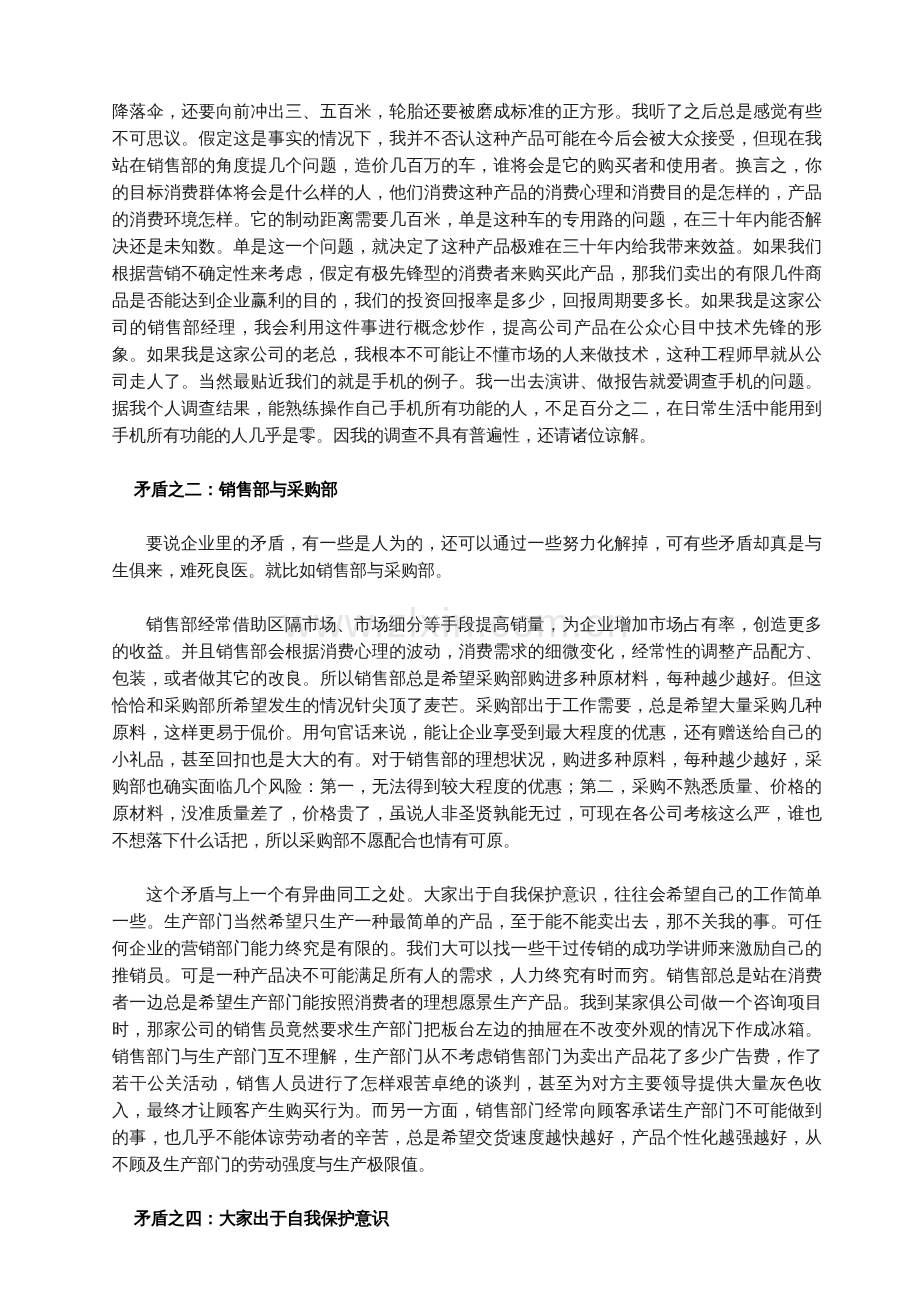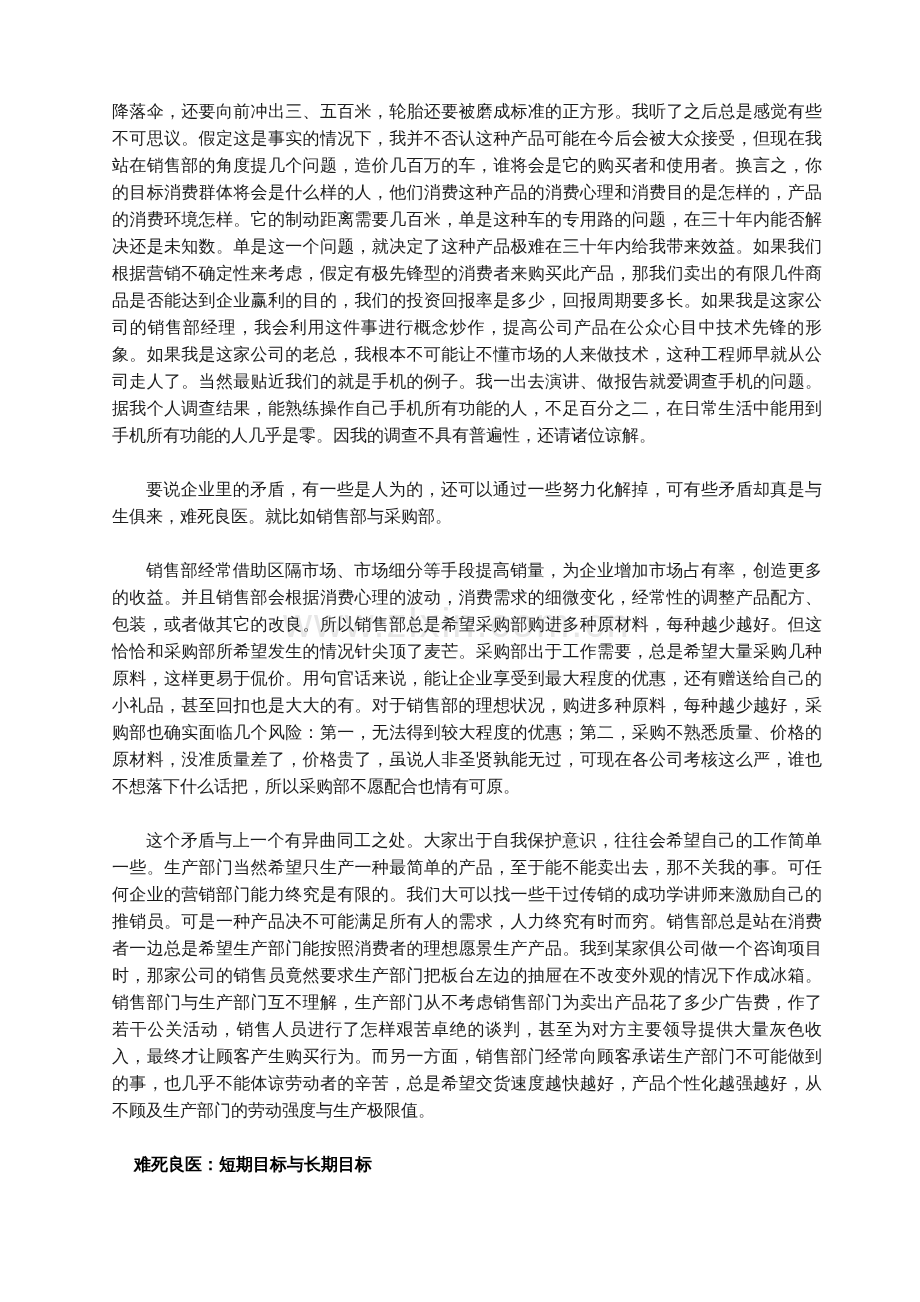--- a/index.html
+++ b/index.html
@@ -58,27 +58,28 @@
 </style>
 </head>
 <body>
 
 <div class="page">
 
   <div class="text-block">
 
     <p class="body-para no-indent">降落伞，还要向前冲出三、五百米，轮胎还要被磨成标准的正方形。我听了之后总是感觉有些不可思议。假定这是事实的情况下，我并不否认这种产品可能在今后会被大众接受，但现在我站在销售部的角度提几个问题，造价几百万的车，谁将会是它的购买者和使用者。换言之，你的目标消费群体将会是什么样的人，他们消费这种产品的消费心理和消费目的是怎样的，产品的消费环境怎样。它的制动距离需要几百米，单是这种车的专用路的问题，在三十年内能否解决还是未知数。单是这一个问题，就决定了这种产品极难在三十年内给我带来效益。如果我们根据营销不确定性来考虑，假定有极先锋型的消费者来购买此产品，那我们卖出的有限几件商品是否能达到企业赢利的目的，我们的投资回报率是多少，回报周期要多长。如果我是这家公司的销售部经理，我会利用这件事进行概念炒作，提高公司产品在公众心目中技术先锋的形象。如果我是这家公司的老总，我根本不可能让不懂市场的人来做技术，这种工程师早就从公司走人了。当然最贴近我们的就是手机的例子。我一出去演讲、做报告就爱调查手机的问题。据我个人调查结果，能熟练操作自己手机所有功能的人，不足百分之二，在日常生活中能用到手机所有功能的人几乎是零。因我的调查不具有普遍性，还请诸位谅解。</p>
 
+    <h2 class="section-heading">矛盾之二：销售部与采购部</h2>
 
     <p class="body-para">要说企业里的矛盾，有一些是人为的，还可以通过一些努力化解掉，可有些矛盾却真是与生俱来，难死良医。就比如销售部与采购部。</p>
 
     <p class="body-para">销售部经常借助区隔市场、市场细分等手段提高销量，为企业增加市场占有率，创造更多的收益。并且销售部会根据消费心理的波动，消费需求的细微变化，经常性的调整产品配方、包装，或者做其它的改良。所以销售部总是希望采购部购进多种原材料，每种越少越好。但这恰恰和采购部所希望发生的情况针尖顶了麦芒。采购部出于工作需要，总是希望大量采购几种原料，这样更易于侃价。用句官话来说，能让企业享受到最大程度的优惠，还有赠送给自己的小礼品，甚至回扣也是大大的有。对于销售部的理想状况，购进多种原料，每种越少越好，采购部也确实面临几个风险：第一，无法得到较大程度的优惠；第二，采购不熟悉质量、价格的原材料，没准质量差了，价格贵了，虽说人非圣贤孰能无过，可现在各公司考核这么严，谁也不想落下什么话把，所以采购部不愿配合也情有可原。</p>
 
 
     <p class="body-para">这个矛盾与上一个有异曲同工之处。大家出于自我保护意识，往往会希望自己的工作简单一些。生产部门当然希望只生产一种最简单的产品，至于能不能卖出去，那不关我的事。可任何企业的营销部门能力终究是有限的。我们大可以找一些干过传销的成功学讲师来激励自己的推销员。可是一种产品决不可能满足所有人的需求，人力终究有时而穷。销售部总是站在消费者一边总是希望生产部门能按照消费者的理想愿景生产产品。我到某家俱公司做一个咨询项目时，那家公司的销售员竟然要求生产部门把板台左边的抽屉在不改变外观的情况下作成冰箱。销售部门与生产部门互不理解，生产部门从不考虑销售部门为卖出产品花了多少广告费，作了若干公关活动，销售人员进行了怎样艰苦卓绝的谈判，甚至为对方主要领导提供大量灰色收入，最终才让顾客产生购买行为。而另一方面，销售部门经常向顾客承诺生产部门不可能做到的事，也几乎不能体谅劳动者的辛苦，总是希望交货速度越快越好，产品个性化越强越好，从不顾及生产部门的劳动强度与生产极限值。</p>
 
-    <h2 class="section-heading">难死良医：短期目标与长期目标</h2>
+    <h2 class="section-heading">矛盾之四：大家出于自我保护意识</h2>
 
   </div>
 
   <div class="watermark">www.zlxin.com.cn</div>
 
 </div>
 
 </body></html>

